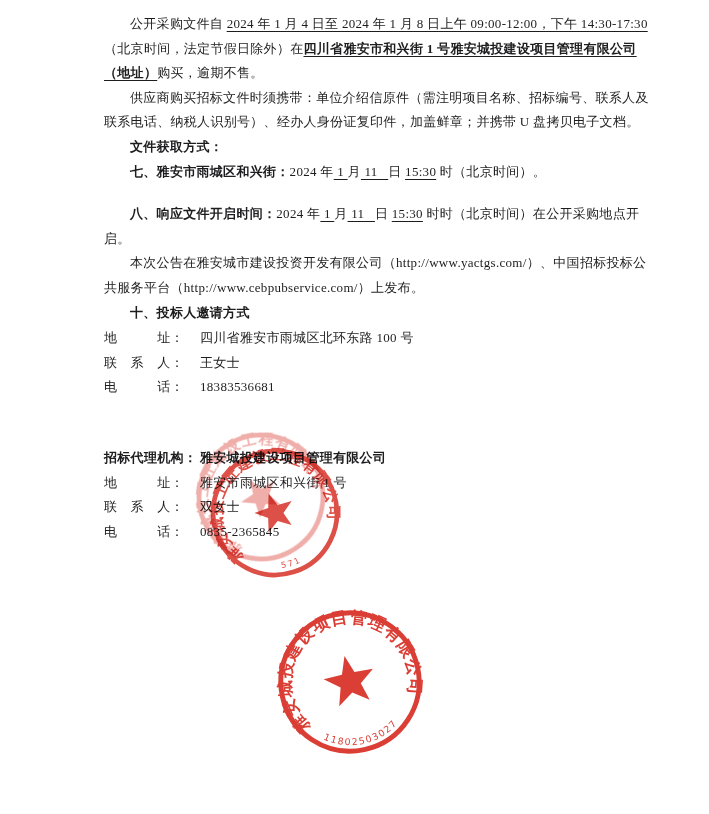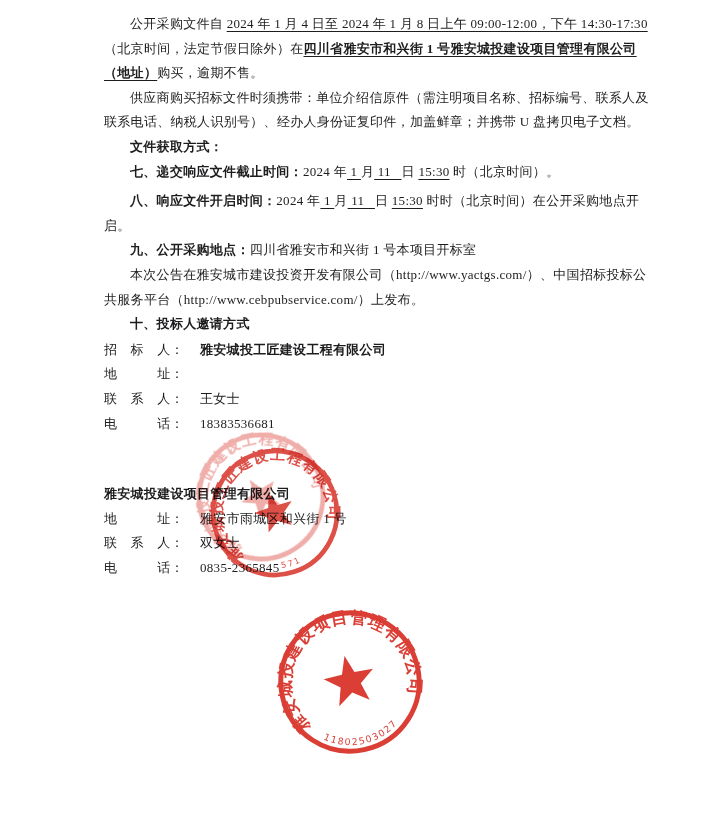--- a/index.html
+++ b/index.html
@@ -11,21 +11,21 @@
   .page{
     position:absolute;inset:0;background:#fff;
   }
   .doc{
     position:absolute;left:104px;top:12px;width:548px;
     font-size:13px;line-height:24.6px;color:#1d1d1f;
     letter-spacing:.3px;
   }
   .doc p{margin:0;text-indent:2em;white-space:pre-wrap;}
   .doc p.sp6{margin-top:6px;}
-  .doc p.sp5{margin-top:5px;}
+  .doc p.sp5{margin-top:18px;}
   .b{font-weight:bold;}
   .u{text-decoration:underline;text-underline-offset:3px;text-decoration-thickness:1px;}
   .contact{margin-top:1px;}
   .c-row{display:flex;line-height:24.6px;}
   .c-row .lbl{display:inline-block;min-width:96px;white-space:pre;}
   .c-row .val{white-space:pre;}
   .agency{margin-top:46px;}
   
   .seal{
     position:absolute;pointer-events:none;mix-blend-mode:multiply;
@@ -44,52 +44,49 @@
 <div class="page">
   <div class="doc">
 
     <p><span>公开采购文件自 </span><span class="u">2024 年 1 月 4 日至 2024 年 1 月 8 日上午 09:00-12:00，下午 14:30-17:30</span><span>（北京时间，法定节假日除外）在</span><span class="b u">四川省雅安市和兴街 1 号雅安城投建设项目管理有限公司（地址）</span><span>购买，逾期不售。</span></p>
 
 
     <p><span>供应商购买招标文件时须携带：单位介绍信原件（需注明项目名称、招标编号、联系人及联系电话、纳税人识别号）、经办人身份证复印件，加盖鲜章；并携带 U 盘拷贝电子文档。</span></p>
 
     <p><span class="b">文件获取方式：</span></p>
 
-    <p><span class="b">七、递交响应文件截止时间：</span><span>2024 年</span><span class="u">&nbsp;1&nbsp;</span><span>月</span><span class="u">&nbsp;11&nbsp;&nbsp;&nbsp;</span><span>日 </span><span class="u">15:30</span><span> 时（北京时间）。</span></p>
+    <p><span class="b">七、雅安市雨城区和兴街：</span><span>2024 年</span><span class="u">&nbsp;1&nbsp;</span><span>月</span><span class="u">&nbsp;11&nbsp;&nbsp;&nbsp;</span><span>日 </span><span class="u">15:30</span><span> 时（北京时间）。</span></p>
 
 
     <p class="sp5"><span class="b">八、响应文件开启时间：</span><span>2024 年</span><span class="u">&nbsp;1&nbsp;</span><span>月</span><span class="u">&nbsp;11&nbsp;&nbsp;&nbsp;</span><span>日 </span><span class="u">15:30</span><span> 时时（北京时间）在公开采购地点开启。</span></p>
 
-    <p><span class="b">九、公开采购地点：</span><span>四川省雅安市和兴街 1 号本项目开标室</span></p>
 
     <p><span>本次公告在雅安城市建设投资开发有限公司（http://www.yactgs.com/）、中国招标投标公共服务平台（http://www.cebpubservice.com/）上发布。</span></p>
 
     <p><span class="b">十、投标人邀请方式</span></p>
 
 
     <div class="contact">
       <div class="c-row">
-          <span class="lbl">招　标　人：</span>
-          <span class="val b">雅安城投工匠建设工程有限公司</span>
-        </div>
-      <div class="c-row">
           <span class="lbl">地　　　址：</span>
+          <span class="val">四川省雅安市雨城区北环东路 100 号</span>
         </div>
       <div class="c-row">
           <span class="lbl">联　系　人：</span>
           <span class="val">王女士</span>
         </div>
       <div class="c-row">
           <span class="lbl">电　　　话：</span>
           <span class="val">18383536681</span>
         </div>
     </div>
 
     <div class="contact agency">
       <div class="c-row">
+          <span class="lbl b">招标代理机构：</span>
           <span class="val b">雅安城投建设项目管理有限公司</span>
         </div>
       <div class="c-row">
           <span class="lbl">地　　　址：</span>
           <span class="val">雅安市雨城区和兴街 1 号</span>
         </div>
       <div class="c-row">
           <span class="lbl">联　系　人：</span>
           <span class="val">双女士</span>
         </div>

